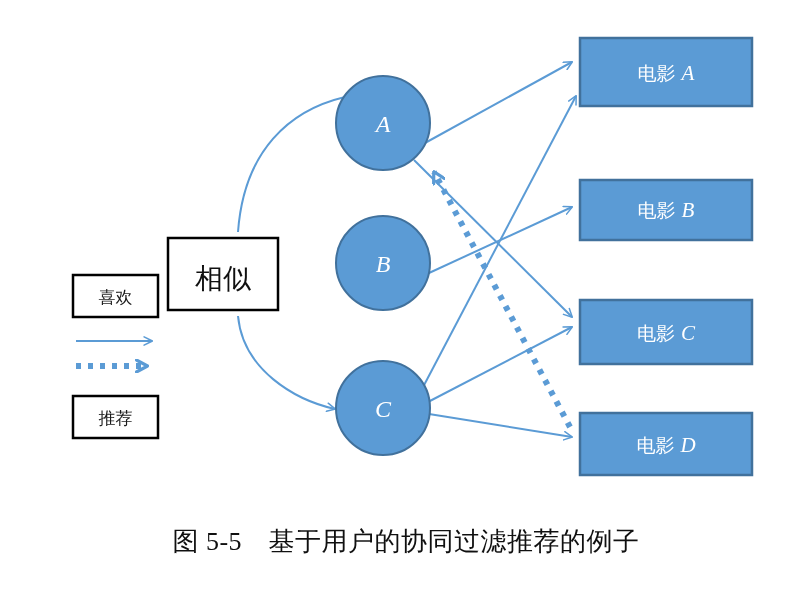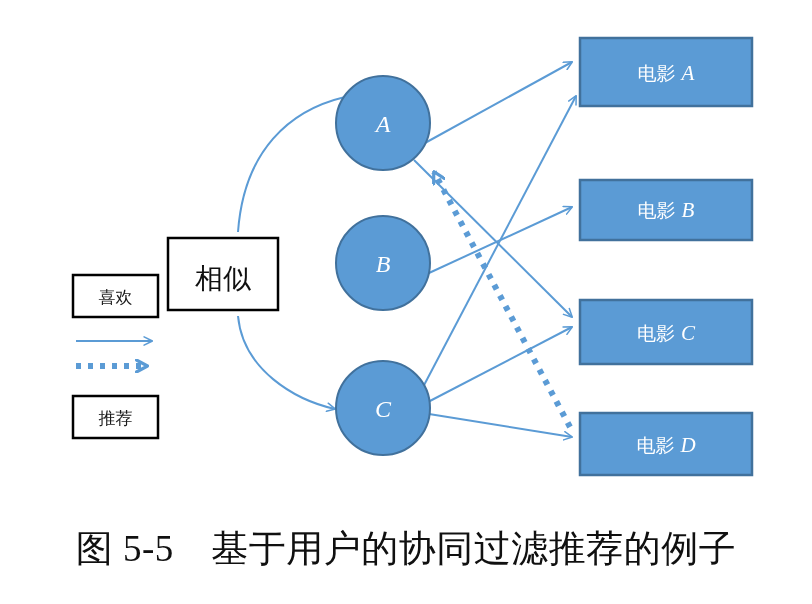--- a/index.html
+++ b/index.html
@@ -47,21 +47,21 @@
     font-size: 17px;
     fill: #1a1a1a;
   }
   .caption-text {
     position: absolute;
     left: 0;
     top: 524px;
     width: 812px;
     text-align: center;
     font-family: "Liberation Serif", "DejaVu Serif", serif;
-    font-size: 37px;
+    font-size: 26px;
     color: #101010;
     letter-spacing: 0.5px;
     white-space: pre;
   }
 </style>
 </head>
 <body>
 
 <div id="figure-root">
 

